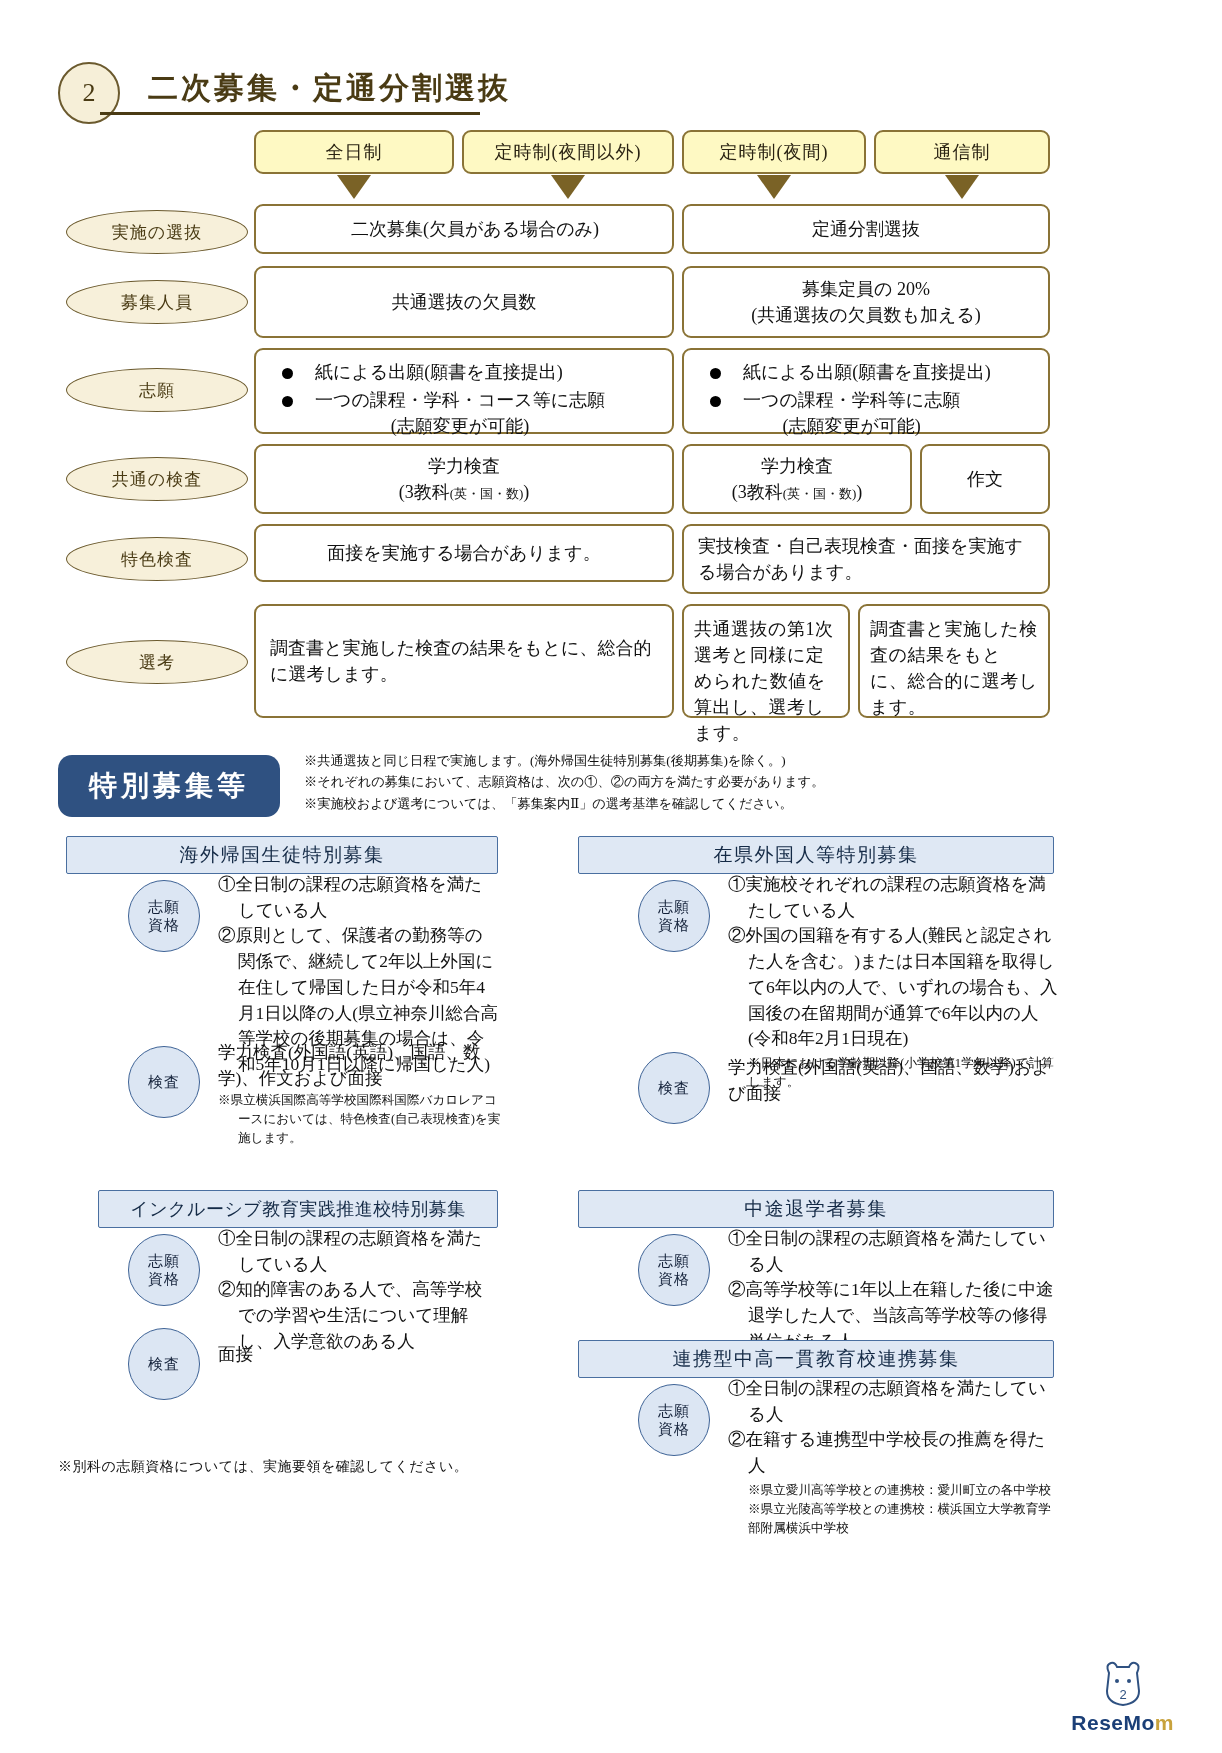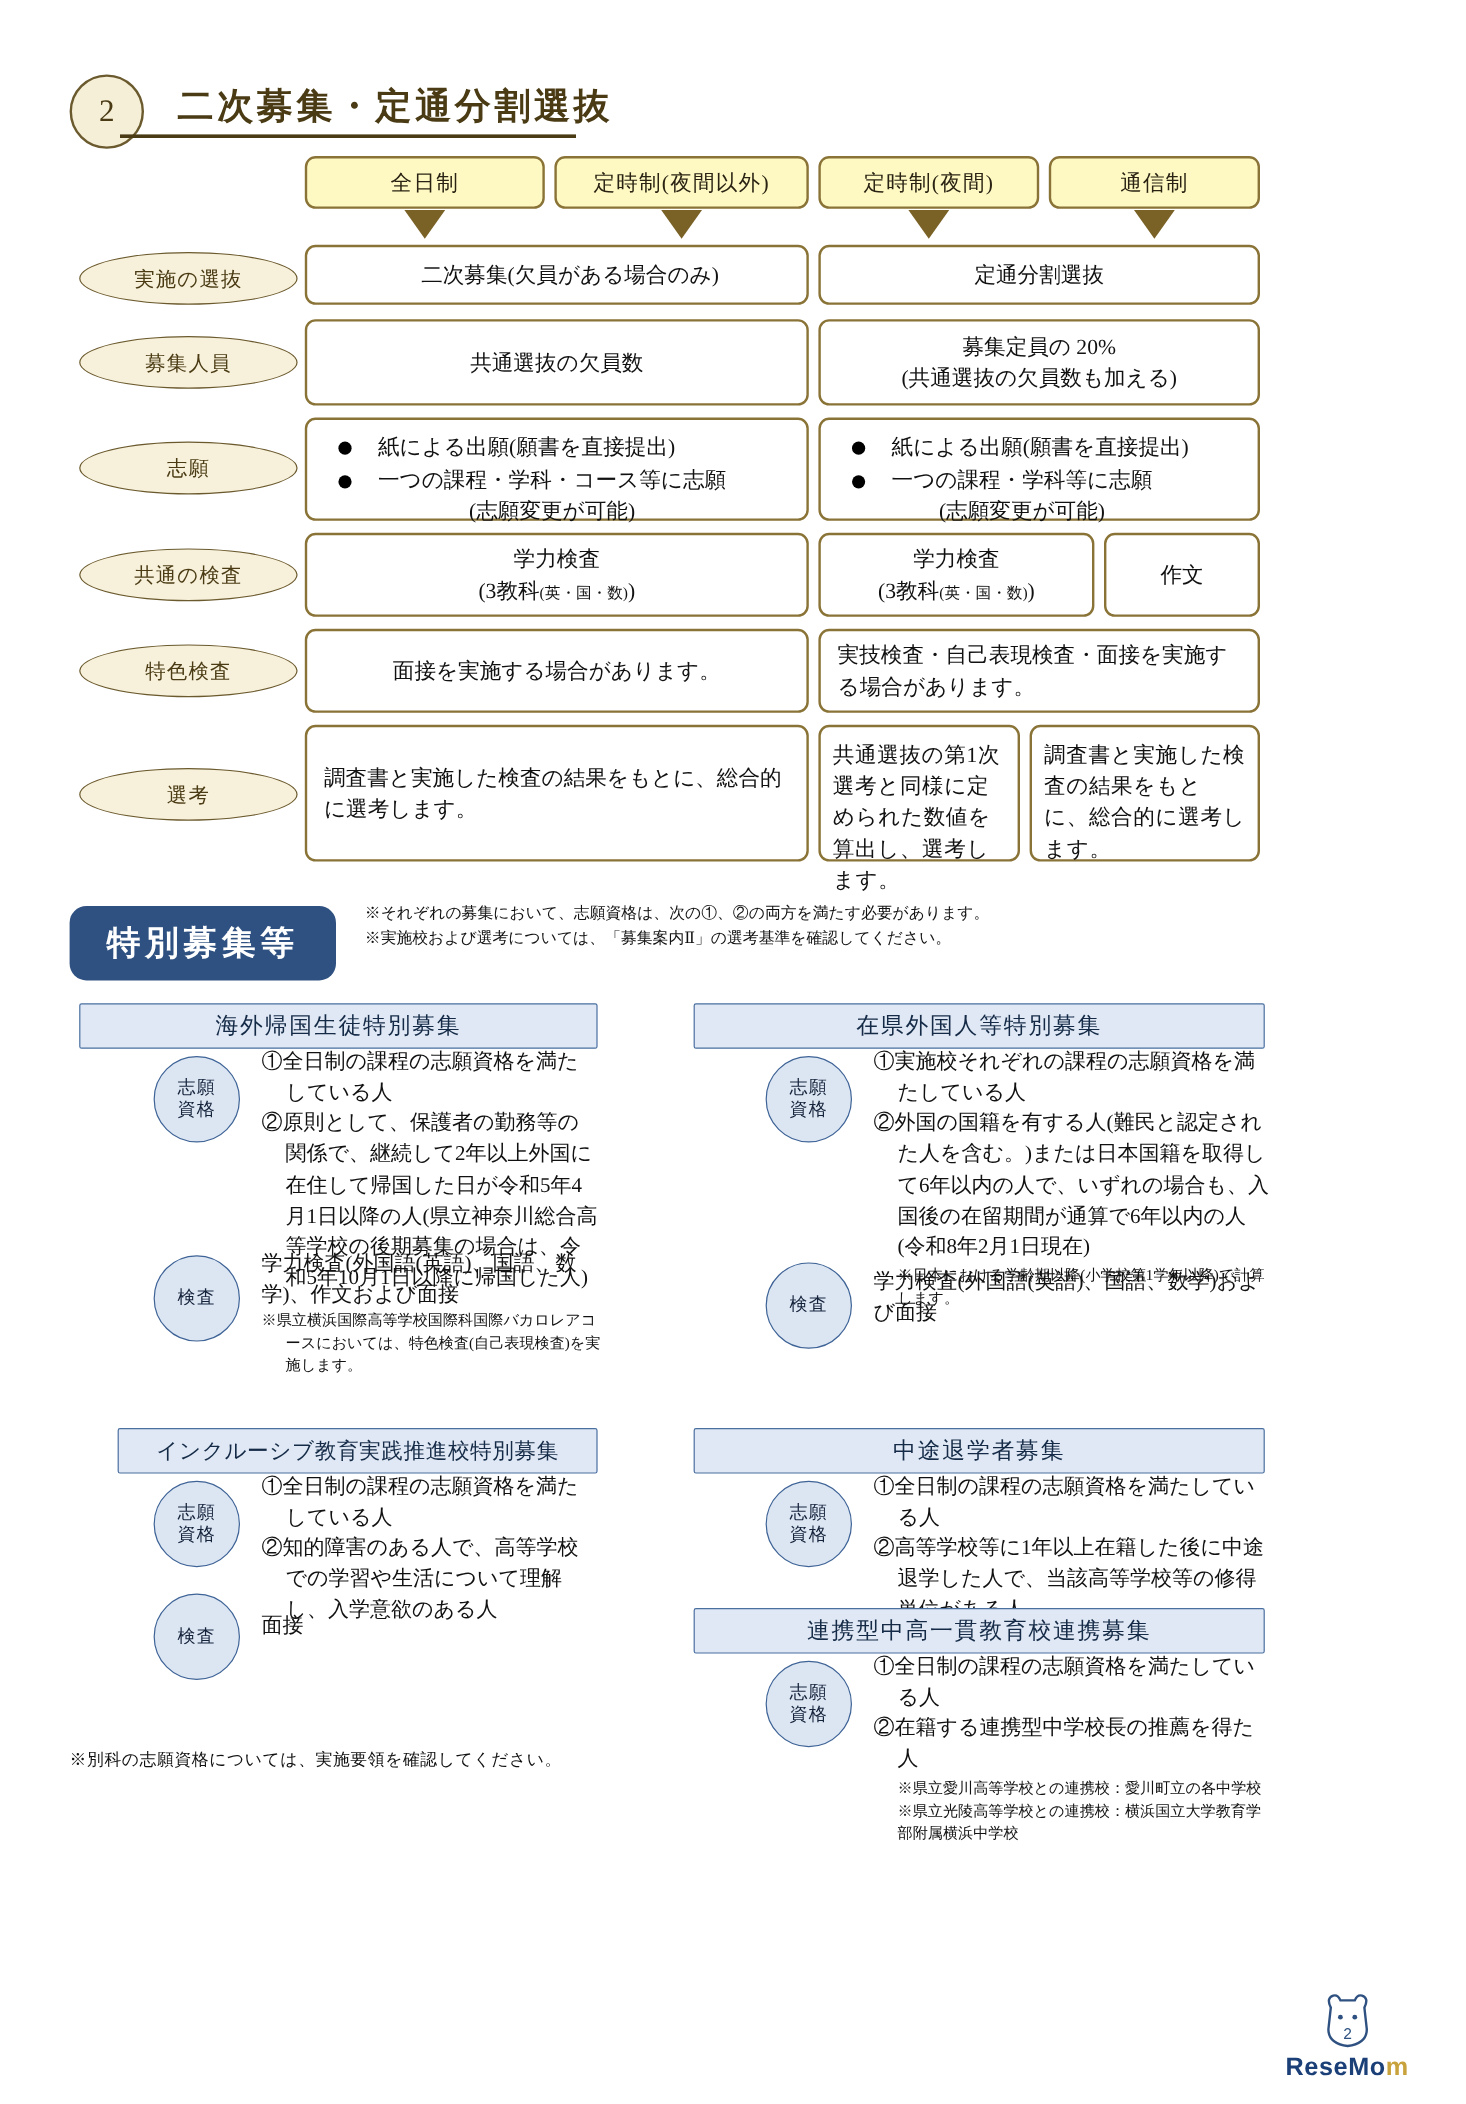--- a/index.html
+++ b/index.html
@@ -222,39 +222,40 @@
         </div>
         <div class="cell ctr" style="left:624px;top:0;width:230px;height:70px;flex-direction:column;">
           <div>学力検査</div>
           <div><span>(3教科</span><span class="sm">(英・国・数)</span><span>)</span></div>
         </div>
         <div class="cell ctr" style="left:862px;top:0;width:130px;height:70px;">作文</div>
       </div>
 
       <div class="rowblk" style="height:74px;">
         <div class="ellipse" style="top:13px;">特色検査</div>
-        <div class="cell ctr" style="left:196px;top:0;width:420px;height:70px;">面接を実施する場合があります。</div>
+        <div class="cell ctr" style="left:196px;top:0;width:420px;height:58px;">面接を実施する場合があります。</div>
         <div class="cell lft" style="left:624px;top:0;width:368px;height:70px;padding-left:14px;">実技検査・自己表現検査・面接を実施する場合があります。</div>
       </div>
 
       <div class="rowblk" style="height:118px;">
         <div class="ellipse" style="top:36px;">選考</div>
         <div class="cell lft" style="left:196px;top:0;width:420px;height:114px;padding-left:14px;">調査書と実施した検査の結果をもとに、総合的に選考します。</div>
         <div class="cell lft topa" style="left:624px;top:0;width:168px;height:114px;padding:10px 10px;letter-spacing:0.5px;">共通選抜の第1次選考と同様に定められた数値を算出し、選考します。</div>
         <div class="cell lft topa" style="left:800px;top:0;width:192px;height:114px;padding:10px 10px;letter-spacing:0.5px;">調査書と実施した検査の結果をもとに、総合的に選考します。</div>
       </div>
 
     </div>
   </div>
 
   <div class="special">
 
     <div class="sp-banner">特別募集等</div>
 
     <div class="sp-notes">
+      <div>※共通選抜と同じ日程で実施します。(海外帰国生徒特別募集(後期募集)を除く。)</div>
       <div>※それぞれの募集において、志願資格は、次の①、②の両方を満たす必要があります。</div>
       <div>※実施校および選考については、「募集案内Ⅱ」の選考基準を確認してください。</div>
     </div>
 
     <div class="colbox" style="left:8px;top:836px;width:432px;">
       <div class="sect-head">海外帰国生徒特別募集</div>
     </div>
     <div class="sect-row">
       <div class="circ colbox" style="left:70px;top:880px;">
         <span>志願</span>

